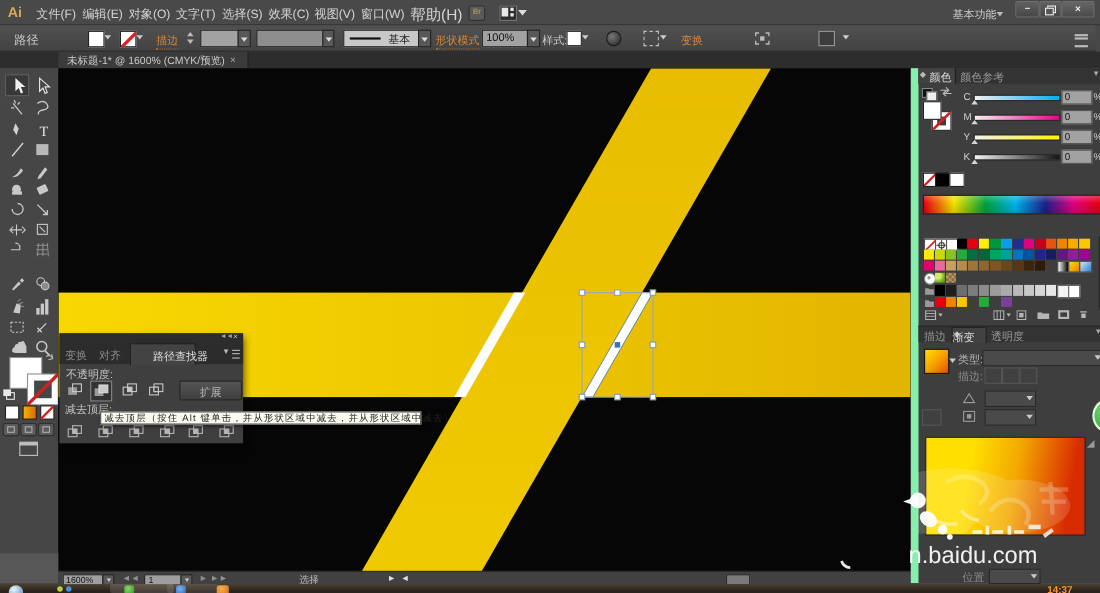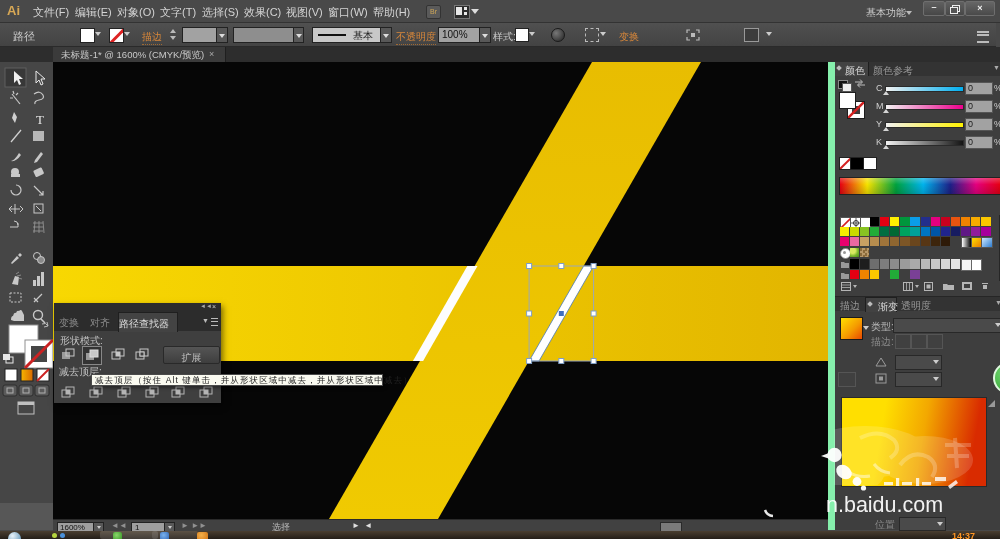--- a/index.html
+++ b/index.html
@@ -12,21 +12,21 @@
 <div class="ab" id="menubar" style="left:0;top:0;width:1000px;height:22px;background:#494949;border-bottom:1px solid #333">
   <div class="ab tx" style="left:7px;top:3px;font-size:13px;font-weight:bold;color:#d8a855">Ai</div>
   <div class="ab tx" style="left:33px;top:5px;font-size:11px;color:#d4d4d4">文件(F)</div>
     <div class="ab tx" style="left:75px;top:5px;font-size:11px;color:#d4d4d4">编辑(E)</div>
     <div class="ab tx" style="left:117px;top:5px;font-size:11px;color:#d4d4d4">对象(O)</div>
     <div class="ab tx" style="left:160px;top:5px;font-size:11px;color:#d4d4d4">文字(T)</div>
     <div class="ab tx" style="left:202px;top:5px;font-size:11px;color:#d4d4d4">选择(S)</div>
     <div class="ab tx" style="left:244px;top:5px;font-size:11px;color:#d4d4d4">效果(C)</div>
     <div class="ab tx" style="left:286px;top:5px;font-size:11px;color:#d4d4d4">视图(V)</div>
     <div class="ab tx" style="left:328px;top:5px;font-size:11px;color:#d4d4d4">窗口(W)</div>
-    <div class="ab tx" style="left:373px;top:5px;font-size:11px;color:#d4d4d4">帮助(H)</div>
+    <div class="ab tx" style="left:373px;top:5px;font-size:14px;color:#d4d4d4">帮助(H)</div>
   <div class="ab" style="left:426px;top:5px;width:13px;height:12px;background:#5a5a5a;border:1px solid #333;border-radius:2px;font-size:7px;color:#cfa758;text-align:center;line-height:12px">Br</div>
   <div class="ab" style="left:454px;top:5px;width:14px;height:12px;background:#2c2c2c;border:1px solid #777">
      <div class="ab" style="left:1px;top:1px;width:6px;height:8px;background:#e8e8e8"></div>
      <div class="ab" style="left:9px;top:1px;width:3px;height:3px;background:#e8e8e8"></div>
      <div class="ab" style="left:9px;top:6px;width:3px;height:3px;background:#e8e8e8"></div>
   </div>
   <div class="ab" style="left:471px;top:9px;width:0;height:0;border-left:4px solid transparent;border-right:4px solid transparent;border-top:5px solid #ddd"></div>
   <div class="ab tx" style="left:866px;top:6px;font-size:10px;color:#cccccc">基本功能</div>
   <div class="ab" style="left:906px;top:11px;width:0;height:0;border-left:3px solid transparent;border-right:3px solid transparent;border-top:4px solid #bbb"></div>
   <div class="ab" style="left:923px;top:1px;width:20px;height:13px;background:linear-gradient(#606060,#474747);border:1px solid #6e6e6e;border-radius:2px;color:#eee;font-size:9px;text-align:center;line-height:11px;font-weight:bold">–</div>
@@ -62,21 +62,21 @@
   <div class="ab" style="left:293px;top:4px;width:9px;height:14px;background:#585858;border:1px solid #222">
     <div style="width:0;height:0;border-left:3px solid transparent;border-right:3px solid transparent;border-top:4px solid #ddd;margin:6px auto 0"></div>
   </div>
   <div class="ab" style="left:312px;top:4px;width:68px;height:14px;background:#c8c8c8;border:1px solid #222">
     <div class="ab" style="left:5px;top:6px;width:28px;height:2px;background:#111"></div>
     <div class="ab tx" style="left:40px;top:1px;font-size:10px;color:#222">基本</div>
   </div>
   <div class="ab" style="left:380px;top:4px;width:10px;height:14px;background:#585858;border:1px solid #222">
     <div style="width:0;height:0;border-left:3px solid transparent;border-right:3px solid transparent;border-top:4px solid #ddd;margin:6px auto 0"></div>
   </div>
-  <div class="ab tx" style="left:396px;top:7px;font-size:10px;color:#d8873a;border-bottom:1px dotted #a06a34">不透明度</div>
+  <div class="ab tx" style="left:396px;top:7px;font-size:10px;color:#d8873a;border-bottom:1px dotted #a06a34">形状模式</div>
   <div class="ab" style="left:438px;top:4px;width:40px;height:14px;background:#a2a2a2;border:1px solid #222;font-size:10px;color:#111;line-height:14px;padding-left:3px">100%</div>
   <div class="ab" style="left:479px;top:4px;width:10px;height:14px;background:#585858;border:1px solid #222">
     <div style="width:0;height:0;border-left:3px solid transparent;border-right:3px solid transparent;border-top:4px solid #ddd;margin:6px auto 0"></div>
   </div>
   <div class="ab tx" style="left:493px;top:7px;font-size:10px;color:#cccccc">样式:</div>
   <div class="ab" style="left:515px;top:5px;width:12px;height:12px;background:#fff;border:1px solid #222"></div>
   <div class="ab" style="left:529px;top:9px">
       <div style="width:0;height:0;border-left:3px solid transparent;border-right:3px solid transparent;border-top:4px solid #ccc"></div>
     </div>
   <div class="ab" style="left:551px;top:5px;width:12px;height:12px;border-radius:50%;background:radial-gradient(circle at 35% 35%, #777, #222);border:1px solid #1a1a1a"></div>
@@ -424,21 +424,21 @@
         <svg width="8" height="9" style="position:absolute">
           <path d="M1 2 h6 v1 h-6 z M2 4 h4 v4 h-4 z" fill="#b5b5b5"></path>
         </svg>
       </div>
   </div>
 
   <div class="ab" style="left:0;top:234px;width:172px;height:14px;background:#333333;border-top:1px solid #262626">
     <div class="ab tx" style="left:5px;top:2px;font-size:10px;color:#969696">描边</div>
     <div class="ab" style="left:30px;top:0;width:30px;height:14px;background:#424242;border:1px solid #1f1f1f;border-bottom:none">
       <span class="ab" style="left:2px;top:4px;width:4px;height:4px;background:#bbb;transform:rotate(45deg)"></span>
-      <span class="ab tx" style="left:12px;top:2px;font-size:10px;color:#d8d8d8">渐变</span>
+      <span class="ab tx" style="left:0;top:2px;font-size:10px;color:#d8d8d8">渐变</span>
     </div>
     <div class="ab tx" style="left:66px;top:2px;font-size:10px;color:#969696">透明度</div>
     <div class="ab tx" style="left:160px;top:2px;font-size:7px;color:#aaa">▼</div>
   </div>
 
   <div class="ab" id="gradpanel" style="left:0;top:248px;width:172px;height:220px">
     <div class="ab" style="left:5px;top:7px;width:21px;height:21px;border:1px solid #1a1a1a;background:linear-gradient(135deg,#ffe000,#f59b00 55%,#e84800)"></div>
     <div class="ab" style="left:28px;top:16px;width:0;height:0;border-left:3px solid transparent;border-right:3px solid transparent;border-top:4px solid #ccc"></div>
     <div class="ab tx" style="left:36px;top:10px;font-size:10px;color:#b5b5b5">类型:</div>
     <div class="ab" style="left:58px;top:8px;width:110px;height:13px;background:#4a4a4a;border:1px solid #282828">
@@ -478,28 +478,28 @@
 
 <div class="ab" id="pf" style="left:54px;top:303px;width:167px;height:100px;background:#3f3f3f;box-shadow:2px 3px 6px rgba(0,0,0,0.5);z-index:30">
   <div class="ab" style="left:0;top:0;width:167px;height:9px;background:#2c2c2c">
     <div class="ab tx" style="left:146px;top:0px;font-size:6px;color:#aaa">◄◄</div>
     <div class="ab tx" style="left:158px;top:0px;font-size:7px;color:#ccc">×</div>
   </div>
   <div class="ab" style="left:0;top:9px;width:167px;height:19px;background:#2c2c2c">
     <div class="ab tx" style="left:5px;top:4px;font-size:10px;color:#8a8a8a">变换</div>
     <div class="ab tx" style="left:36px;top:4px;font-size:10px;color:#8a8a8a">对齐</div>
     <div class="ab" style="left:64px;top:0;width:58px;height:19px;background:#434343;border:1px solid #1f1f1f;border-bottom:none">
-      <div class="ab tx" style="left:0;top:4px;font-size:10px;color:#dedede">路径查找器</div>
+      <div class="ab tx" style="left:20px;top:4px;font-size:10px;color:#dedede">路径查找器</div>
     </div>
     <div class="ab tx" style="left:148px;top:5px;font-size:7px;color:#bbb">▼</div>
       <div class="ab" style="left:157px;top:6px;width:7px;height:6px;border-top:1.5px solid #bbb;border-bottom:1.5px solid #bbb">
         <div style="margin-top:1.5px;height:1.5px;background:#bbb"></div>
       </div>
   </div>
-  <div class="ab tx" style="left:6px;top:31px;font-size:10px;color:#c2c2c2">形状模式:</div>
+  <div class="ab tx" style="left:6px;top:31px;font-size:10px;color:#c2c2c2">不透明度:</div>
   <div class="ab" id="pfbtns" style="left:0;top:44px;width:167px;height:16px">
       <div class="ab" style="left:6px;top:0;width:17px;height:15px">
       <svg width="17" height="15" style="position:absolute">
           <rect x="2" y="5" width="8" height="7" fill="#9a9a9a"></rect>
           <rect x="6" y="2" width="8" height="7" fill="none" stroke="#c8c8c8"></rect>
         </svg>
       </div>
     <div class="ab" style="left:28px;top:-1px;width:18px;height:17px;background:#333;border:1px solid #888">
       <svg width="18" height="16" style="position:absolute">
           <rect x="3" y="6" width="8" height="7" fill="#9a9a9a"></rect>

